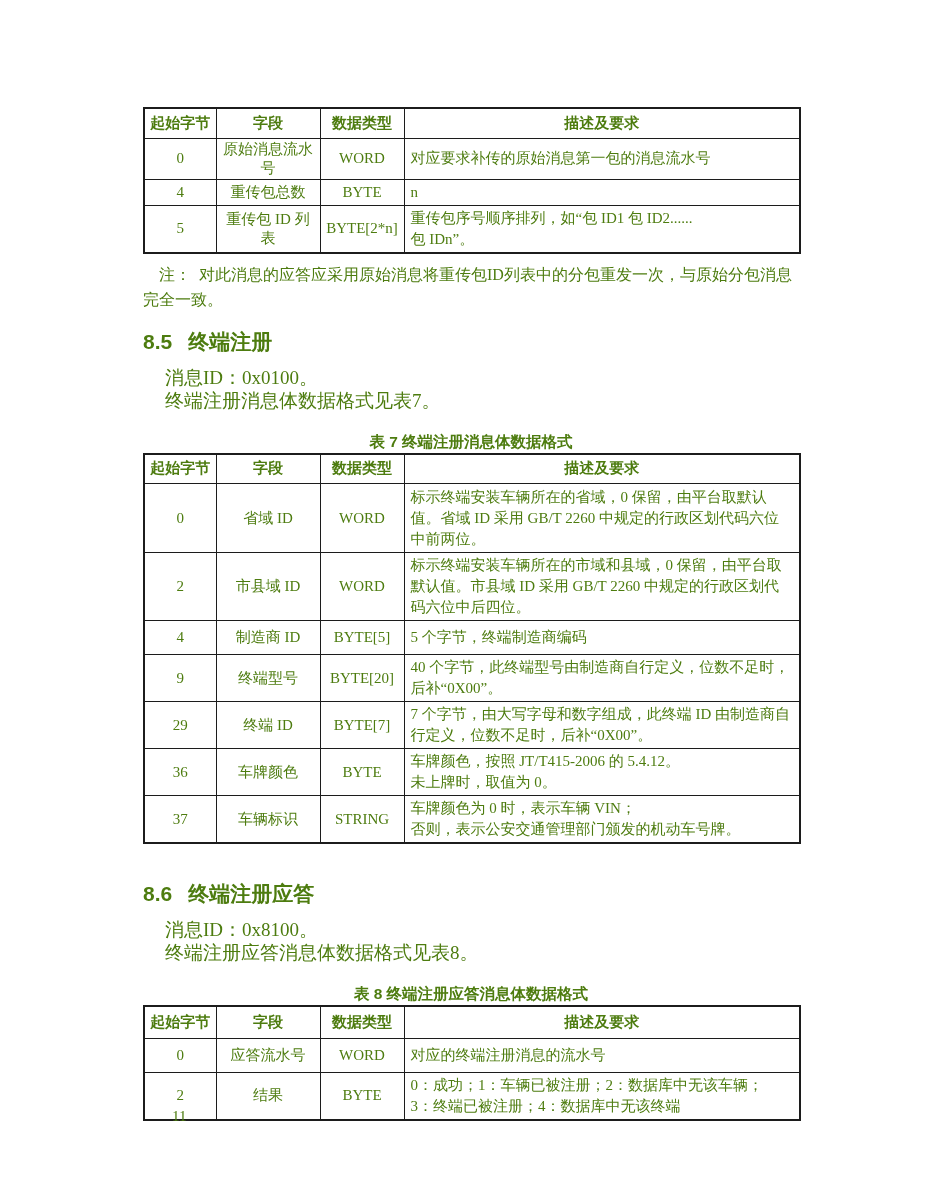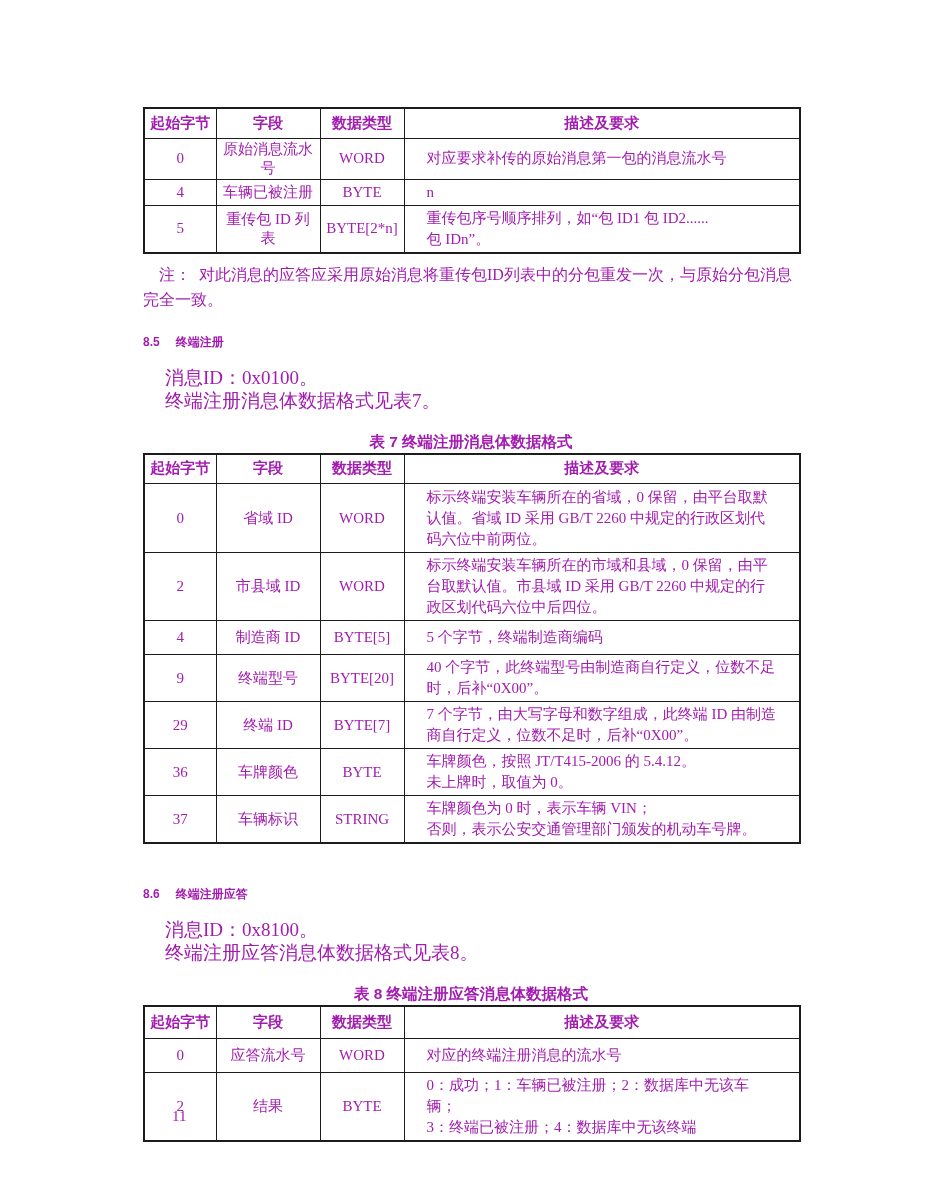--- a/index.html
+++ b/index.html
@@ -2,21 +2,21 @@
 <html><head>
 <meta charset="utf-8">
 <style>
   * { box-sizing: border-box; }
   html, body { margin: 0; padding: 0; background: #ffffff; }
   .page {
     position: relative;
     width: 940px;
     height: 1200px;
     background: #ffffff;
-    color: #a21caf;
+    color: #4d7c0f;
     font-family: "Liberation Serif", "DejaVu Serif", serif;
     overflow: hidden;
   }
   .content {
     position: absolute;
     left: 143px;
     top: 107px;
     width: 656px;
   }
   .doc-table {
@@ -36,21 +36,21 @@
     font-weight: bold;
     text-align: center;
     font-family: "Liberation Sans", "DejaVu Sans", sans-serif;
     font-size: 15px;
   }
   td.c { text-align: center; }
   td.desc {
     text-align: left;
     white-space: pre-wrap;
     line-height: 21px;
-    padding: 2px 22px;
+    padding: 2px 6px;
   }
   col.col-start { width: 72px; }
   col.col-field { width: 104px; }
   col.col-type  { width: 84px; }
   col.col-desc  { width: 396px; }
 
   .t-top tr:nth-child(1){ height: 30px; }
   .t-top tr:nth-child(2){ height: 25px; }
   .t-top tr:nth-child(3){ height: 22px; }
   .t-top tr:nth-child(4){ height: 43px; }
@@ -70,21 +70,21 @@
 
   .note {
     margin: 8px 0 0 0;
     font-size: 16px;
     line-height: 25px;
     text-indent: 16px;
     white-space: pre-wrap;
   }
   .sec-heading {
     margin: 20px 0 0 0;
-    font-size: 12px;
+    font-size: 21px;
     line-height: 20px;
     font-weight: bold;
     font-family: "Liberation Sans", "DejaVu Sans", sans-serif;
   }
   .sec-heading .sec-num { margin-right: 16px; }
   .para {
     margin: 0 0 0 22px;
     font-size: 19px;
     line-height: 23px;
   }
@@ -127,21 +127,21 @@
         <th>描述及要求</th>
       </tr>
       <tr>
         <td class="c">0</td>
         <td class="c">原始消息流水号</td>
         <td class="c">WORD</td>
         <td class="desc">对应要求补传的原始消息第一包的消息流水号</td>
       </tr>
       <tr>
         <td class="c">4</td>
-        <td class="c">车辆已被注册</td>
+        <td class="c">重传包总数</td>
         <td class="c">BYTE</td>
         <td class="desc">n</td>
       </tr>
       <tr>
         <td class="c">5</td>
         <td class="c">重传包 ID 列表</td>
         <td class="c">BYTE[2*n]</td>
         <td class="desc">重传包序号顺序排列，如“包 ID1 包 ID2......
 包 IDn”。</td>
       </tr>

